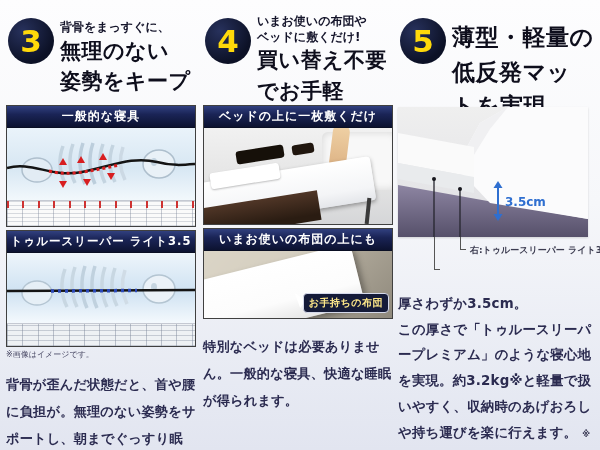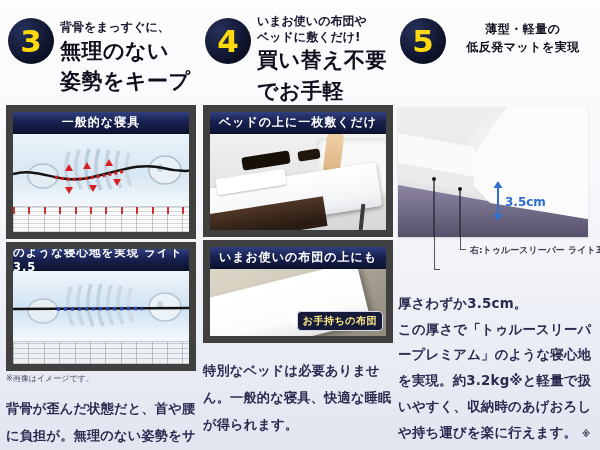--- a/index.html
+++ b/index.html
@@ -20,24 +20,24 @@
   .num-circle {
     position:absolute; left:2px; top:18px;
     width:46px; height:46px; border-radius:50%;
     background:radial-gradient(circle at 32% 28%, #27315c 0%, #0c1126 70%);
     color:#ffd90a; font-size:31px; font-weight:800;
     display:flex; align-items:center; justify-content:center;
     line-height:1;
   }
   .intro { font-size:12px; font-weight:700; color:#14142a; line-height:1.3; white-space:pre-line; }
   .heading { font-size:21px; font-weight:800; color:#0e0e1c; line-height:1.45; white-space:pre-line; letter-spacing:.5px; }
-  #col3 .heading { font-size:12px; line-height:1.5;text-align:center; }
-
-  
-  .fig { position:relative; width:100%; overflow:hidden; border:7px solid #404040; background:#fff; }
+  #col3 .heading { font-size:23px; line-height:1.5; }
+
+  
+  .fig { position:relative; width:100%; overflow:hidden; border:1px solid #404040; background:#fff; }
   .fig + .fig { margin-top:3px; }
   .fig-banner {
     height:22px; display:flex; align-items:center; justify-content:center;
     background:linear-gradient(180deg,#31407f 0%,#1a2456 40%,#0c1230 100%);
     color:#ffffff; font-size:12px; font-weight:700; letter-spacing:1px;
     border-bottom:1px solid #0a0f24;
   }
   .fig-body { position:relative; overflow:hidden; }
 
   .skel-body { height:72px; background:linear-gradient(180deg,#eaf3fa 0%,#d7e7f3 55%,#f2f8fc 100%); }
@@ -135,21 +135,21 @@
         <path d="M96,25 l4,7 l-8,0 z" fill="#d81e20"></path>
         <path d="M56,60 l4,-7 l-8,0 z" fill="#d81e20"></path>
         <path d="M80,58 l4,-7 l-8,0 z" fill="#d81e20"></path>
         <path d="M104,52 l4,-7 l-8,0 z" fill="#d81e20"></path>
       </svg>
     </div>
     <div class="ruler-strip"></div>
   </div>
 
   <div class="fig">
-    <div class="fig-banner" style="font-size:11.5px;">のような寝心地を実現 ライト3.5</div>
+    <div class="fig-banner" style="font-size:11.5px;">トゥルースリーパー ライト3.5</div>
     <div class="fig-body skel-body2">
       <svg width="188" height="70" viewBox="0 0 188 70">
         <ellipse cx="30" cy="40" rx="15" ry="12" fill="#e6eff6" stroke="#b4c5d2" stroke-width="1.5"></ellipse>
         <path d="M58,16 q-7,20 2,38" stroke="#c8d7e2" stroke-width="3.5" fill="none"></path>
         <path d="M68,14 q-7,21 2,40" stroke="#c8d7e2" stroke-width="3.5" fill="none"></path>
         <path d="M78,13 q-7,22 2,42" stroke="#c0d1de" stroke-width="3.5" fill="none"></path>
         <path d="M88,13 q-7,22 2,42" stroke="#c0d1de" stroke-width="3.5" fill="none"></path>
         <path d="M98,14 q-7,21 2,40" stroke="#c8d7e2" stroke-width="3.5" fill="none"></path>
         <path d="M108,15 q-7,20 2,38" stroke="#c8d7e2" stroke-width="3.5" fill="none"></path>
         <path d="M118,17 q-6,18 2,34" stroke="#d0dce6" stroke-width="3.5" fill="none"></path>

